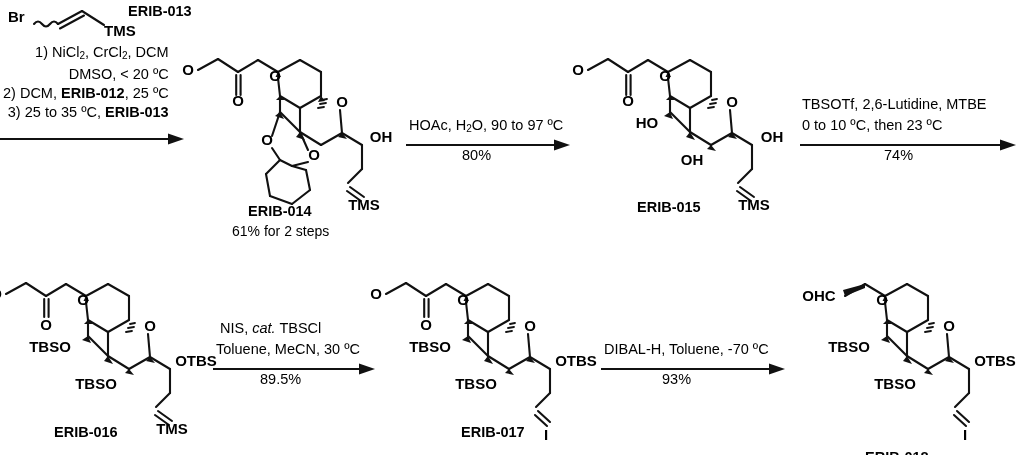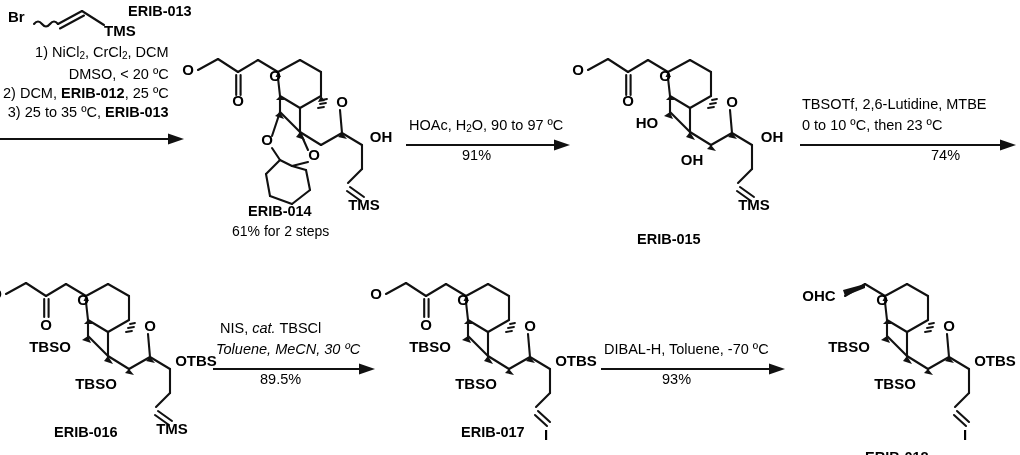--- a/index.html
+++ b/index.html
@@ -135,21 +135,21 @@
 
   <div class="abs cond" style="left:409px;top:117px;">
     <span>HOAc, H</span><sub>2</sub><span>O, 90 to 97 ºC</span>
   </div>
   <div class="abs" style="left:406px;top:138px;">
     <svg width="166" height="14" viewBox="0 0 166 14">
       <line x1="0" y1="7" x2="152" y2="7" stroke="#111" stroke-width="2"></line>
       <polygon points="148,1.5 164,7 148,12.5" fill="#111"></polygon>
     </svg>
   </div>
-  <div class="abs cond" style="left:462px;top:147px;">91%</div>
+  <div class="abs cond" style="left:462px;top:147px;">80%</div>
 
   <div class="abs struct" style="left:580px;top:50px;">
     <svg width="210" height="150" viewBox="0 0 210 150">
       <g stroke="#111" stroke-width="2.1" fill="none" stroke-linecap="round" stroke-linejoin="round">
         <line x1="8" y1="20" x2="28" y2="9"></line>
         <line x1="28" y1="9" x2="48" y2="22"></line>
         <line x1="46.2" y1="25" x2="46.2" y2="45"></line>
         <line x1="50.6" y1="25" x2="50.6" y2="45"></line>
         <line x1="48" y1="22" x2="68" y2="10"></line>
         <line x1="68" y1="10" x2="88" y2="22"></line>
@@ -187,31 +187,31 @@
       <text x="-2" y="25" font-size="15" text-anchor="middle">O</text>
       <text x="48" y="56" font-size="15" text-anchor="middle">O</text>
       <text x="85" y="31" font-size="15" text-anchor="middle">O</text>
       <text x="152" y="57" font-size="15" text-anchor="middle">O</text>
       <text x="67" y="78" font-size="15" text-anchor="middle">HO</text>
       <text x="112" y="115" font-size="15" text-anchor="middle">OH</text>
       <text x="192" y="92" font-size="15" text-anchor="middle">OH</text>
       <text x="174" y="160" font-size="15" text-anchor="middle">TMS</text>
     </svg>
   </div>
-  <div class="abs lbl" style="left:637px;top:199px;margin-top:32px;">ERIB-015</div>
+  <div class="abs lbl" style="left:637px;top:199px;">ERIB-015</div>
 
   <div class="abs cond" style="left:802px;top:96px;">TBSOTf, 2,6-Lutidine, MTBE</div>
   <div class="abs cond" style="left:802px;top:117px;">0 to 10 ºC, then 23 ºC</div>
   <div class="abs" style="left:800px;top:138px;">
     <svg width="218" height="14" viewBox="0 0 218 14">
       <line x1="0" y1="7" x2="204" y2="7" stroke="#111" stroke-width="2"></line>
       <polygon points="200,1.5 216,7 200,12.5" fill="#111"></polygon>
     </svg>
   </div>
-  <div class="abs cond" style="left:884px;top:147px;margin-left:47px;">74%</div>
+  <div class="abs cond" style="left:884px;top:147px;">74%</div>
 
   <div class="abs struct" style="left:0px;top:272px;">
     <svg width="215" height="155" viewBox="0 0 215 155">
       <g stroke="#111" stroke-width="2.1" fill="none" stroke-linecap="round" stroke-linejoin="round">
         <line x1="6" y1="22" x2="26" y2="11"></line>
         <line x1="26" y1="11" x2="46" y2="24"></line>
         <line x1="44.2" y1="27" x2="44.2" y2="45"></line>
         <line x1="48.6" y1="27" x2="48.6" y2="45"></line>
         <line x1="46" y1="24" x2="66" y2="12"></line>
         <line x1="66" y1="12" x2="86" y2="24"></line>
@@ -254,21 +254,21 @@
       <text x="96" y="117" font-size="15" text-anchor="middle">TBSO</text>
       <text x="196" y="94" font-size="15" text-anchor="middle">OTBS</text>
       <text x="172" y="162" font-size="15" text-anchor="middle">TMS</text>
     </svg>
   </div>
   <div class="abs lbl" style="left:54px;top:424px;">ERIB-016</div>
 
   <div class="abs cond" style="left:220px;top:320px;">
     <span>NIS, </span><span class="it">cat.</span><span> TBSCl</span>
   </div>
-  <div class="abs cond" style="left:216px;top:341px;font-style:italic;">Toluene, MeCN, 30 ºC</div>
+  <div class="abs cond" style="left:216px;top:341px;">Toluene, MeCN, 30 ºC</div>
   <div class="abs" style="left:213px;top:362px;">
     <svg width="164" height="14" viewBox="0 0 164 14">
       <line x1="0" y1="7" x2="150" y2="7" stroke="#111" stroke-width="2"></line>
       <polygon points="146,1.5 162,7 146,12.5" fill="#111"></polygon>
     </svg>
   </div>
   <div class="abs cond" style="left:260px;top:371px;">89.5%</div>
 
   <div class="abs struct" style="left:378px;top:272px;">
     <svg width="215" height="155" viewBox="0 0 215 155">

